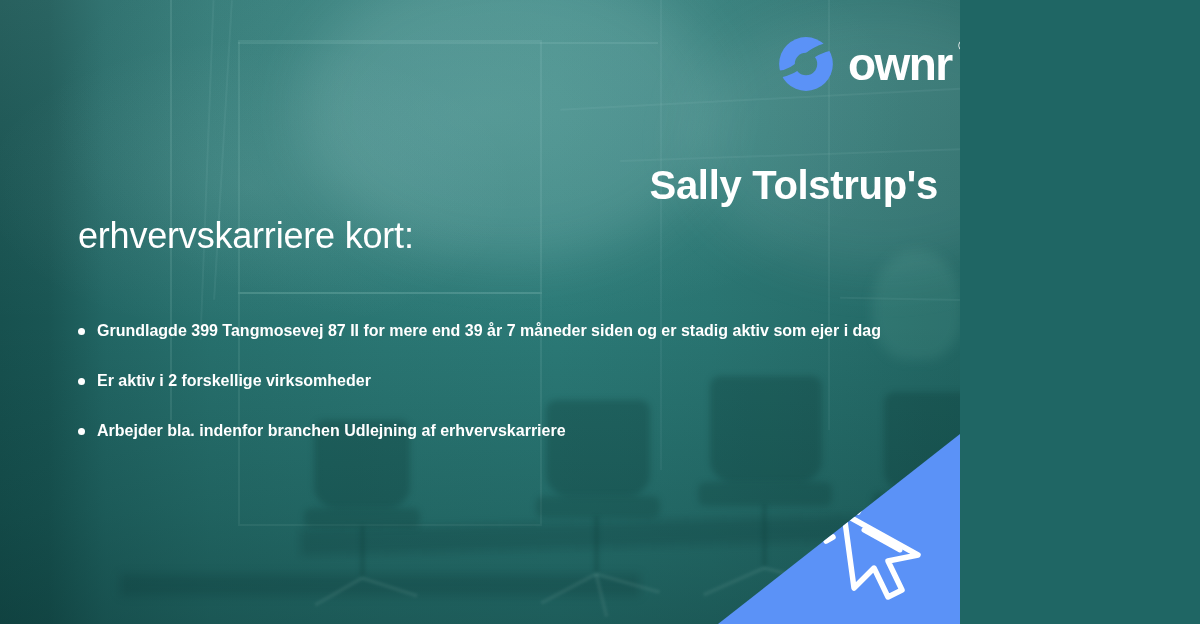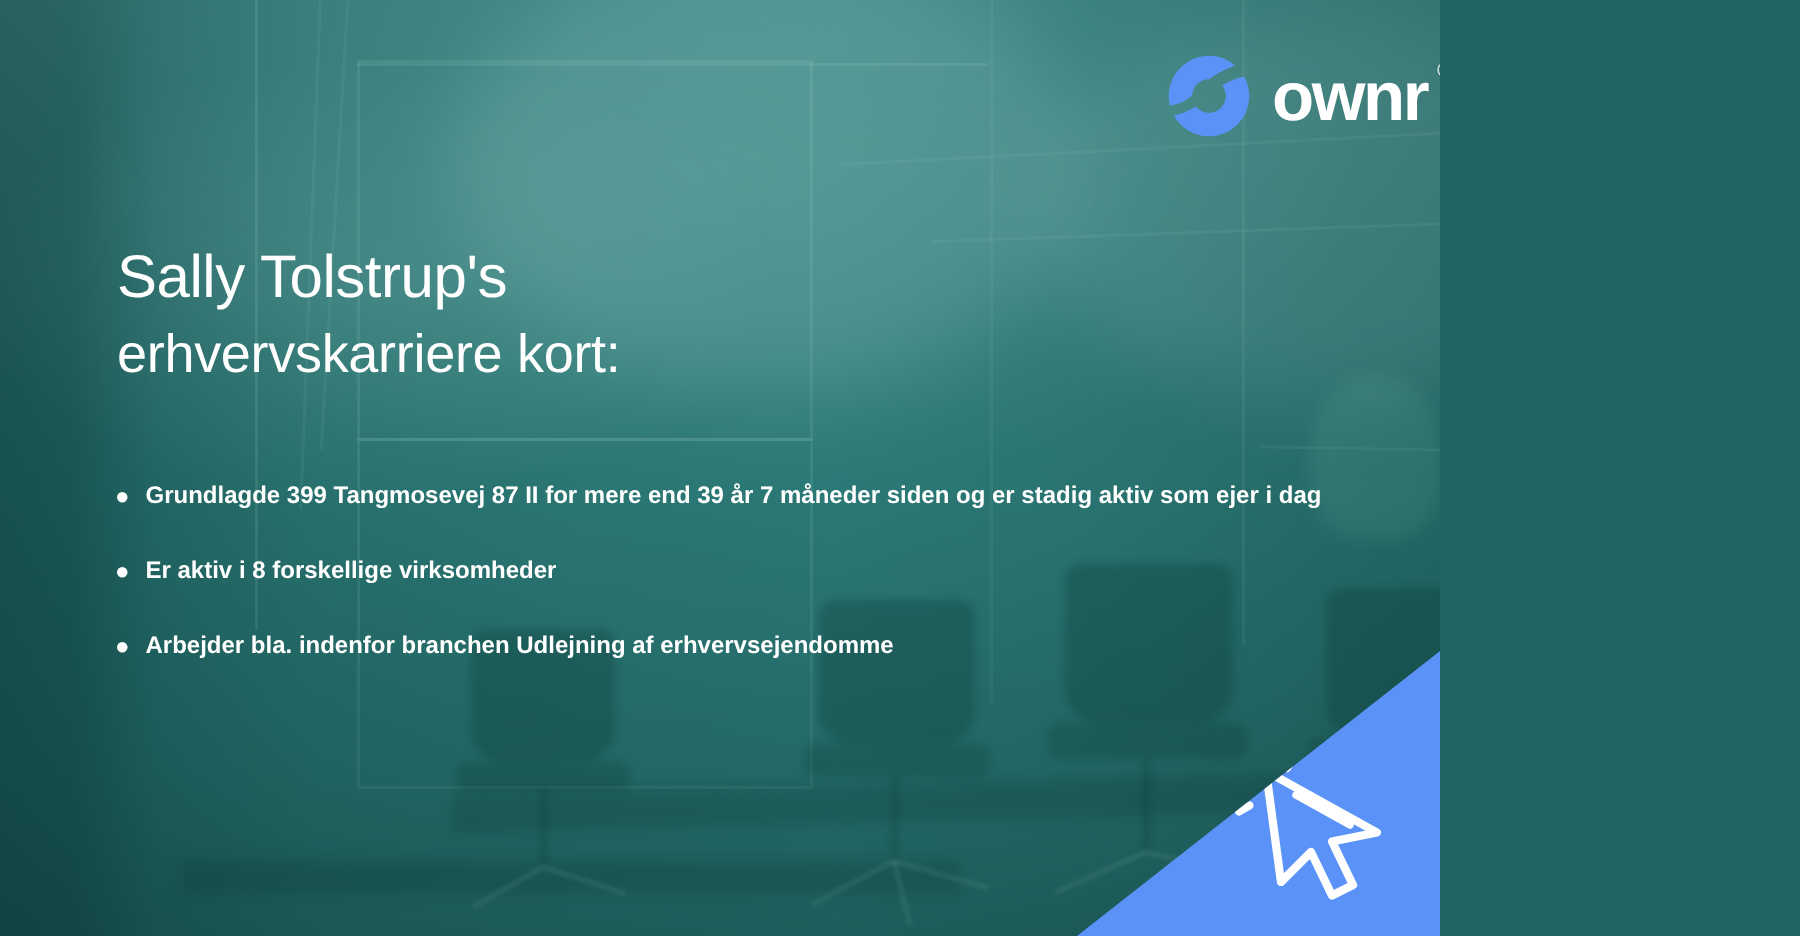--- a/index.html
+++ b/index.html
@@ -75,22 +75,23 @@
     position:absolute;top:-2px;right:-17px;
     font-size:14px;line-height:14px;font-weight:400;letter-spacing:0;
   }
 
   
   .headline{
     position:absolute;left:78px;top:158px;width:860px;
     color:#ffffff;
   }
   .headline .l1{
-    font-size:40px;line-height:54px;font-weight:400;letter-spacing:-.3px;
+    font-size:40px;line-height:54px;font-weight:700;letter-spacing:-.3px;
     margin:0;
+    text-align:right;
   }
   .headline .l2{
     font-size:36px;line-height:48px;font-weight:400;letter-spacing:-.2px;
     margin:0;
   }
 
   
   .bullets{
     position:absolute;left:78px;top:310px;width:900px;
     color:#ffffff;
@@ -377,25 +378,25 @@
     <div class="l2">erhvervskarriere kort:</div>
   </div>
 
   <div class="bullets">
     <div class="bullet">
       <span class="dot"></span>
       <span class="txt">Grundlagde 399 Tangmosevej 87 II for mere end 39 år 7 måneder siden og er stadig aktiv som ejer i dag</span>
     </div>
     <div class="bullet">
       <span class="dot"></span>
-      <span class="txt">Er aktiv i 8 forskellige virksomheder</span>
+      <span class="txt">Er aktiv i 2 forskellige virksomheder</span>
     </div>
     <div class="bullet">
       <span class="dot"></span>
-      <span class="txt">Arbejder bla. indenfor branchen Udlejning af erhvervsejendomme</span>
+      <span class="txt">Arbejder bla. indenfor branchen Udlejning af erhvervskarriere</span>
     </div>
   </div>
 
   <div class="corner">
     <svg class="cursor" viewBox="0 0 116 104">
       <g fill="none" stroke="#ffffff" stroke-width="5.5" stroke-linecap="round" stroke-linejoin="round">
 
         <path d="M 22 16 L 96 57 L 66 63 L 80 92 L 66 99 L 52 70 L 32 90 Z"></path>
 
         <path d="M 42 32 L 78 52" stroke-width="5"></path>

